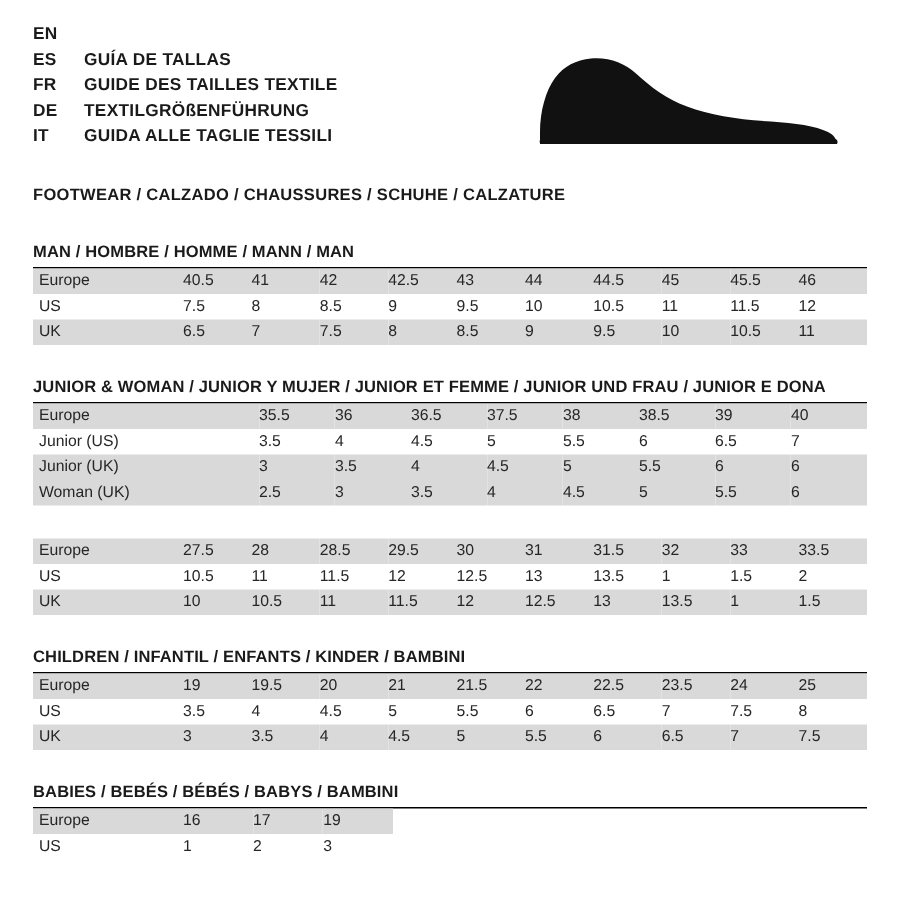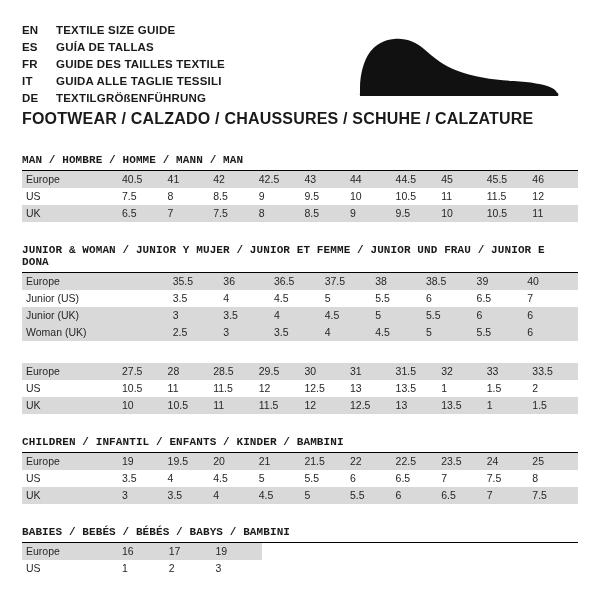--- a/index.html
+++ b/index.html
@@ -19,21 +19,21 @@
     position: relative;
     width: 600px;
     height: 600px;
     box-sizing: border-box;
     padding: 14px 22px 0 22px;
   }
 
   
   .header {
     display: flex;
-    align-items: flex-end;
+    align-items: flex-start;
     justify-content: space-between;
   }
   .lang-block {
     display: flex;
     flex-direction: column;
     gap: 2px;
     padding-top: 2px;
   }
   .lang-row {
     display: flex;
@@ -51,41 +51,40 @@
   }
 
   .shoe-wrap {
     width: 210px;
     height: 80px;
     margin-right: 14px;
     margin-top: 12px;
   }
 
   .footwear-title {
-    margin-top: 4px;
-    font-size: 16px;
+    margin-top: 18px;
+    font-size: 11px;
     font-weight: bold;
     letter-spacing: 0.2px;
   }
 
   
   .section {
     margin-top: 26px;
   }
   .section.tight {
     margin-top: 22px;
   }
   .section-title {
     font-size: 11px;
     font-weight: bold;
     letter-spacing: 0.1px;
     padding-bottom: 4px;
     border-bottom: 1px solid #000000;
     margin-bottom: 0;
-    font-family: Liberation Mono, monospace;
   }
   table {
     border-collapse: collapse;
     width: 100%;
     table-layout: fixed;
     font-size: 10.5px;
   }
   table.babies {
     width: 43.2%;
   }
@@ -110,37 +109,36 @@
 </style>
 </head>
 <body>
 
 <div class="page">
 
   <div class="header">
     <div class="lang-block" id="lang-block">
         <div class="lang-row">
           <span class="lang-code">EN</span>
-          <span class="lang-text">TEXTILE SIZE GUIDE</span>
         </div>
         <div class="lang-row">
           <span class="lang-code">ES</span>
           <span class="lang-text">GUÍA DE TALLAS</span>
         </div>
         <div class="lang-row">
           <span class="lang-code">FR</span>
           <span class="lang-text">GUIDE DES TAILLES TEXTILE</span>
         </div>
         <div class="lang-row">
+          <span class="lang-code">DE</span>
+          <span class="lang-text">TEXTILGRÖßENFÜHRUNG</span>
+        </div>
+        <div class="lang-row">
           <span class="lang-code">IT</span>
           <span class="lang-text">GUIDA ALLE TAGLIE TESSILI</span>
-        </div>
-        <div class="lang-row">
-          <span class="lang-code">DE</span>
-          <span class="lang-text">TEXTILGRÖßENFÜHRUNG</span>
         </div>
       </div>
     <div class="shoe-wrap">
       <svg viewBox="0 0 210 80" width="210" height="80" aria-hidden="true">
         <path fill="#111111" d="M6,62 C6,48 10,34 16,26 C22,18 30,14 40,13 C52,12 62,16 70,23 C80,32 90,40 104,45 C120,51 140,54 160,55 C176,56 190,58 198,62 C203,64.5 204,68 203,70 L6,70 Z"></path>
         <path fill="#111111" d="M16,66 L200,66 C204,66 205,68 204,70 L8,70 C5,70 5,67 8,66 Z"></path>
       </svg>
     </div>
   </div>
 

